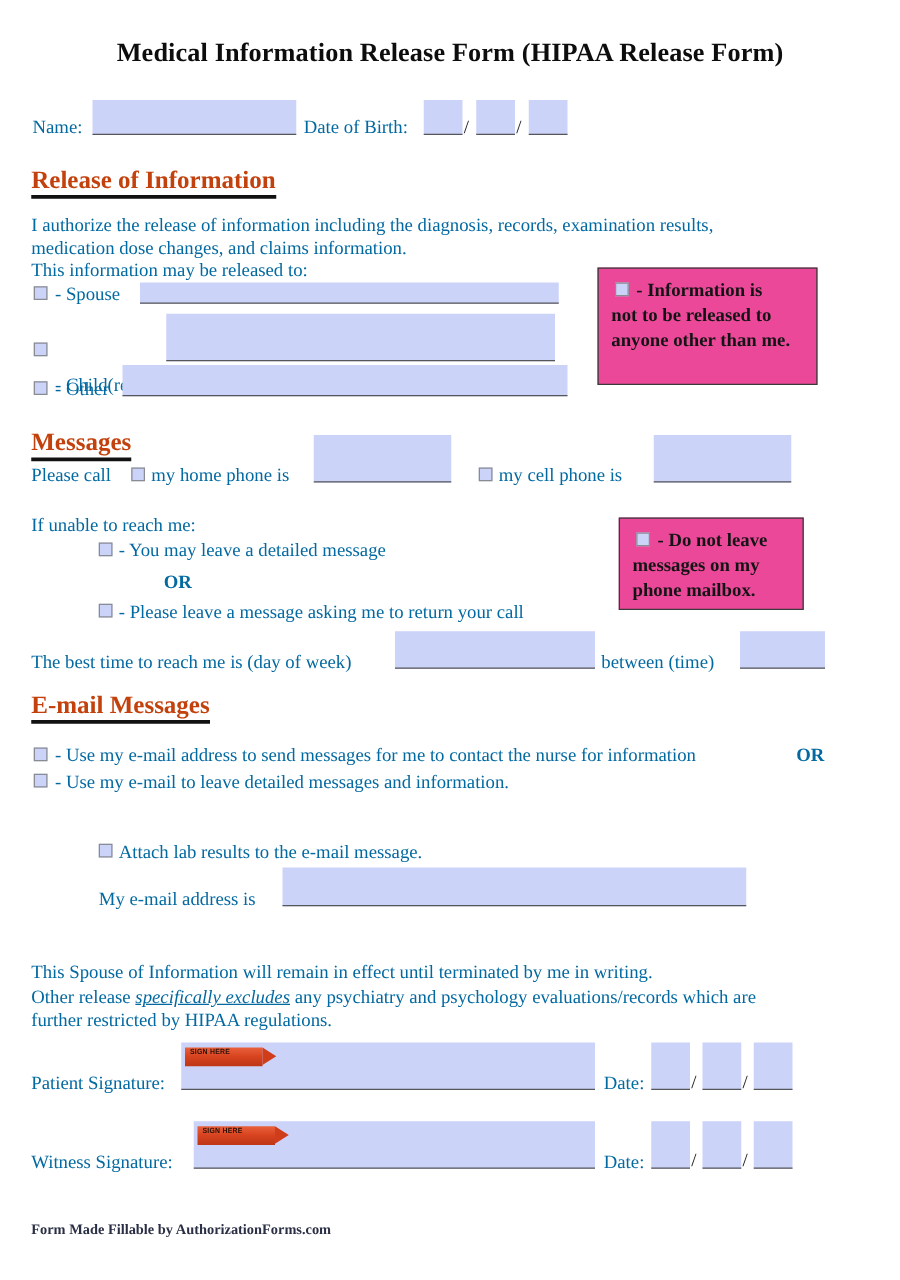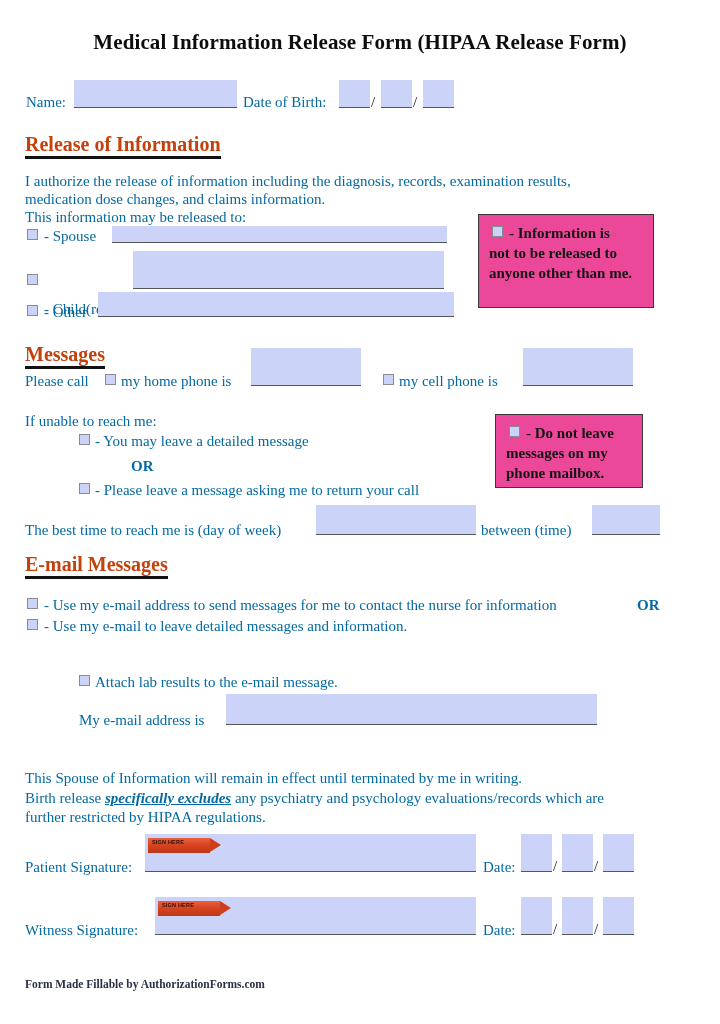--- a/index.html
+++ b/index.html
@@ -50,21 +50,21 @@
   
   .body-text {
     position: absolute;
     font-size: 15px;
     line-height: 19px;
     color: #0369a1;
     white-space: nowrap;
   }
   .bold { font-weight: bold; }
   .italic-bold-underline {
-    font-weight: bold;
+    font-weight: normal;
     font-style: italic;
     text-decoration: underline;
     margin-top: 24px;
   }
 
   
   .field {
     position: absolute;
     background: #ccd3f8;
     box-sizing: border-box;
@@ -234,21 +234,21 @@
 
   <div class="checkbox" style="left:79px; top:675px;"></div>
   <div class="body-text" style="left:95px; top:673px;">Attach lab results to the e-mail message.</div>
 
   <div class="body-text" style="left:79px; top:711px;">My e-mail address is</div>
   <div class="field" style="left:226px; top:694px; width:371px; height:31px;"></div>
 
   <div class="body-text" style="left:25px; top:769px;">This Spouse of Information will remain in effect until terminated by me in writing.</div>
 
   <div class="body-text" style="left:25px; top:789px;">
-    <span>Birth release </span><span class="italic-bold-underline">specifically excludes</span><span> any psychiatry and psychology evaluations/records which are</span>
+    <span>Other release </span><span class="italic-bold-underline">specifically excludes</span><span> any psychiatry and psychology evaluations/records which are</span>
   </div>
 
   <div class="body-text" style="left:25px; top:808px;">further restricted by HIPAA regulations.</div>
 
   <div class="body-text" style="left:25px; top:858px;">Patient Signature:</div>
   <div class="field" style="left:145px; top:834px; width:331px; height:38px;"></div>
   <div class="sign-tag" style="left:148px; top:838px;">
     <span class="tag-label">SIGN HERE</span>
   </div>
 

